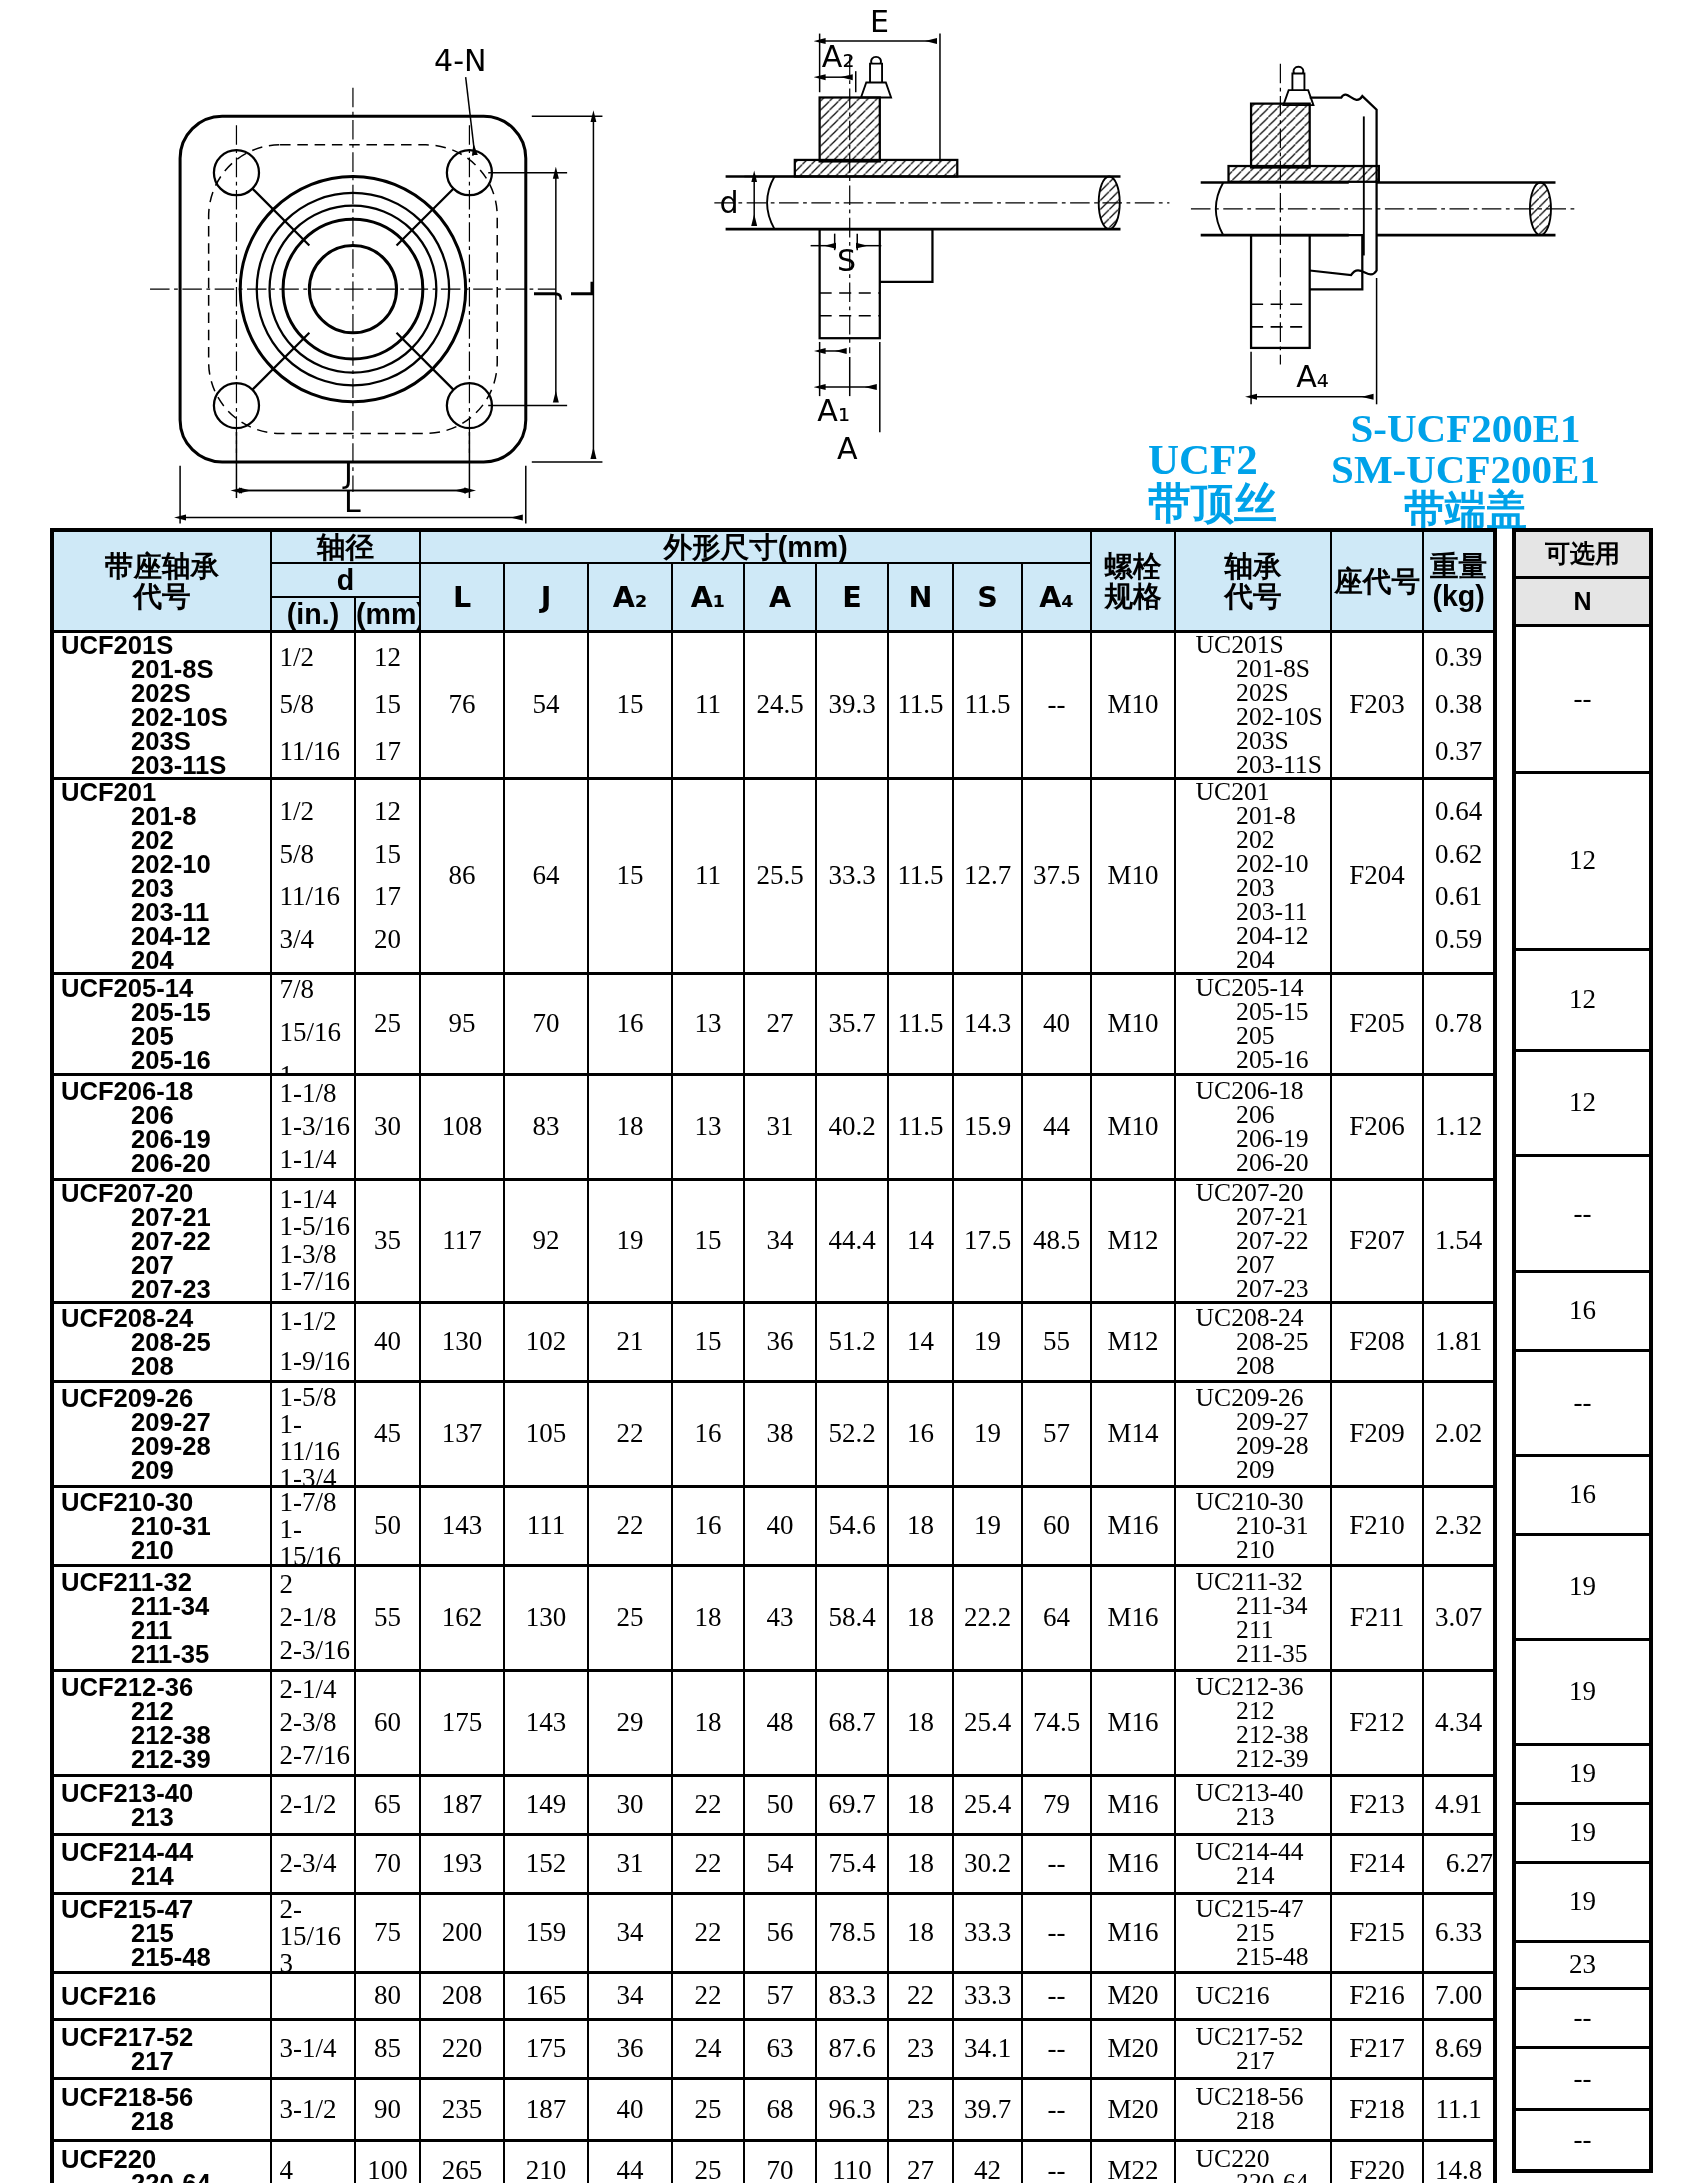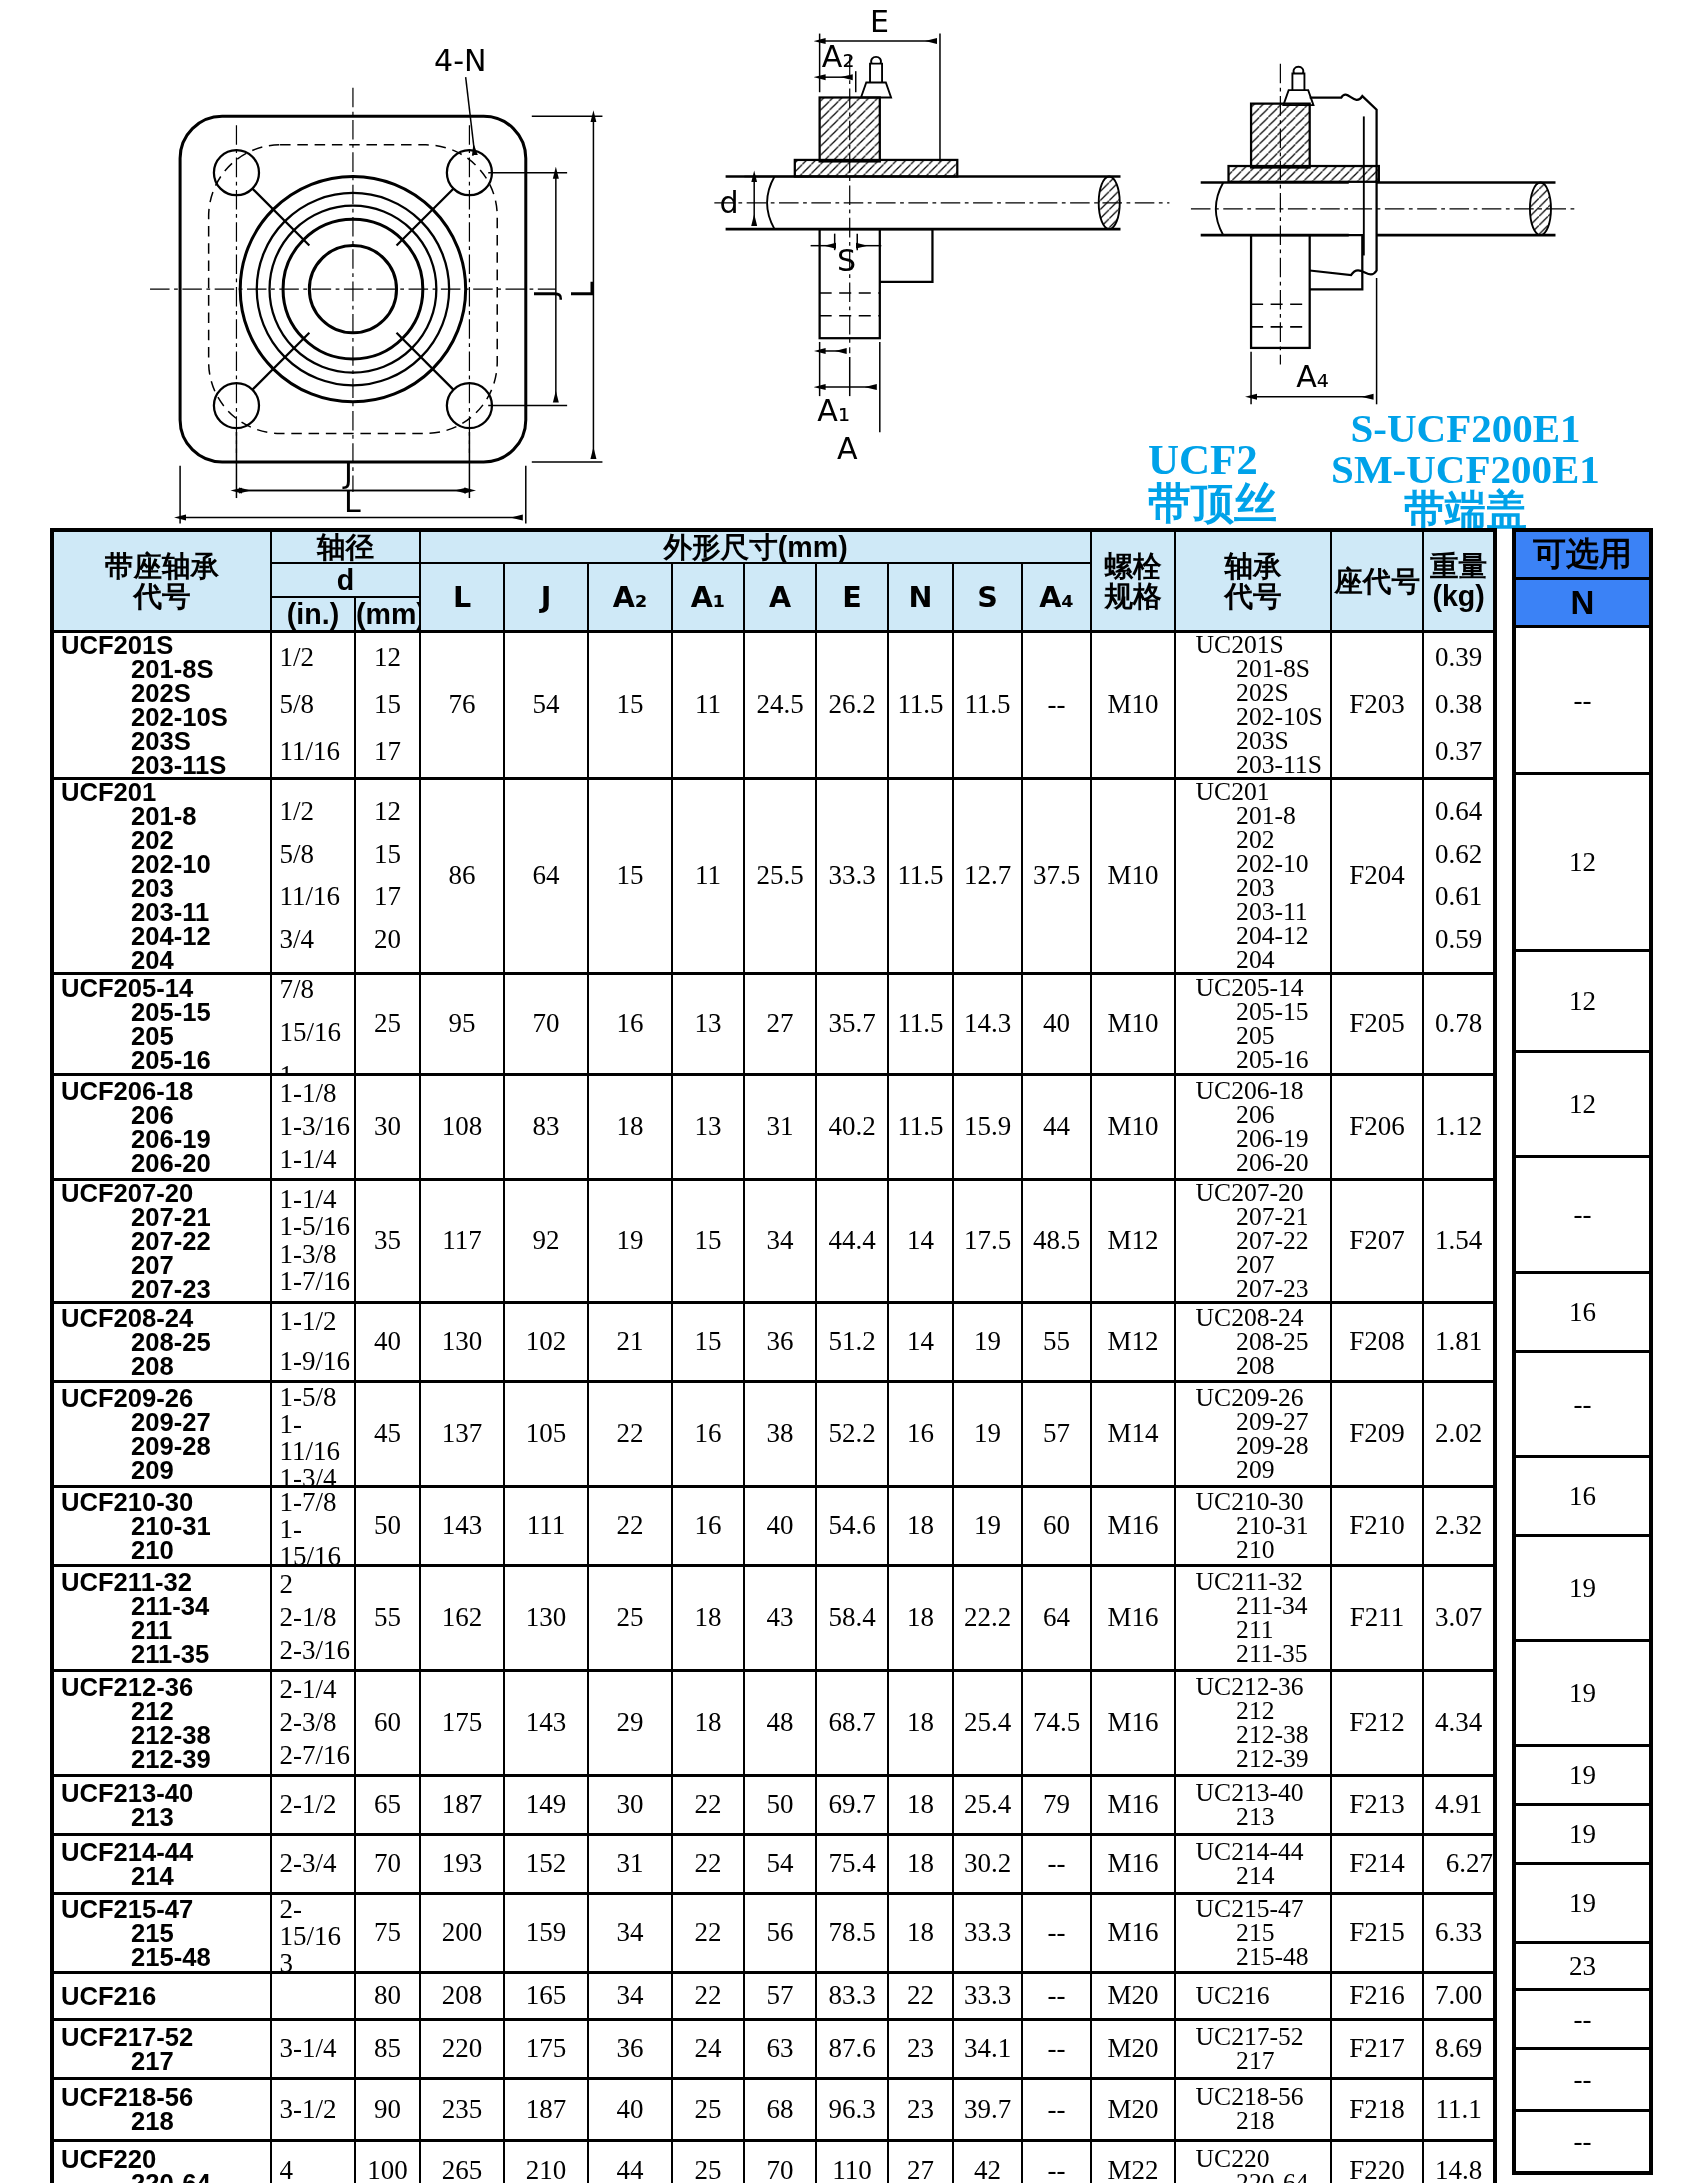--- a/index.html
+++ b/index.html
@@ -28,21 +28,21 @@
   .brg-first{font:25.6px/24px "Liberation Serif",serif;padding-left:19.5px;}
   .brg-rest{font:25.6px/24px "Liberation Serif",serif;padding-left:60px;}
   .vstack{display:flex;flex-direction:column;justify-content:space-around;}
   .vstack div{font-family:"Liberation Serif",serif;font-size:27px;line-height:27px;}
   .in-col div{padding-left:7.5px;text-align:left;}
   .ctr div{text-align:center;}
 
   
   .opt{left:1512px;top:528px;width:141px;border:4.5px solid #000;}
   .opt th,.opt td{border:3px solid #000;padding:0;vertical-align:middle;}
-  .opt thead th{background:#3b82f6;font-weight:bold;font-size:33px;}
+  .opt thead th{background:#e5e5e5;font-weight:bold;font-size:25px;}
   .opt tbody td{border-top:3.8px solid #000;font-family:"Liberation Serif",serif;font-size:27px;text-align:center;}
 </style>
 </head>
 <body>
 
 <svg style="left:135px;top:41px" width="496" height="485" viewBox="0 0 660 645">
   <g fill="none" stroke="#000" stroke-width="3">
 
     <rect x="98" y="138" width="384" height="384" rx="95" stroke-dasharray="14 9" stroke-width="2"></rect>
 
@@ -292,21 +292,21 @@
             <div>12</div>
             <div>15</div>
             <div>17</div>
           </div>
         </td>
         <td class="num">76</td>
         <td class="num">54</td>
         <td class="num">15</td>
         <td class="num">11</td>
         <td class="num">24.5</td>
-        <td class="num">26.2</td>
+        <td class="num">39.3</td>
         <td class="num">11.5</td>
         <td class="num">11.5</td>
         <td class="num">--</td>
         <td class="num">M10</td>
         <td>
           <div class="lines">
             <div class="brg-first">UC201S</div>
             <div class="brg-rest">201-8S</div>
             <div class="brg-rest">202S</div>
             <div class="brg-rest">202-10S</div>

